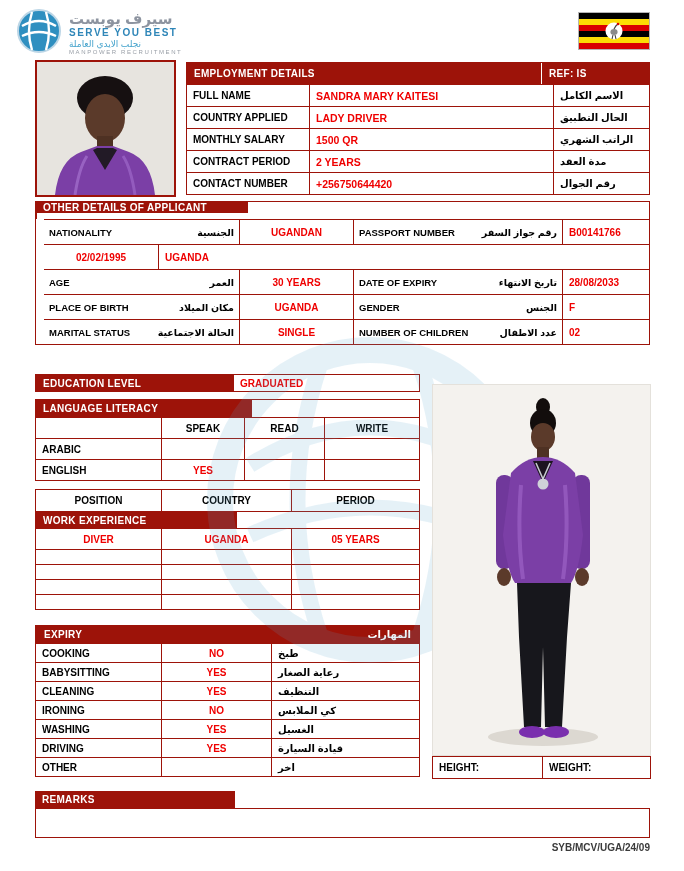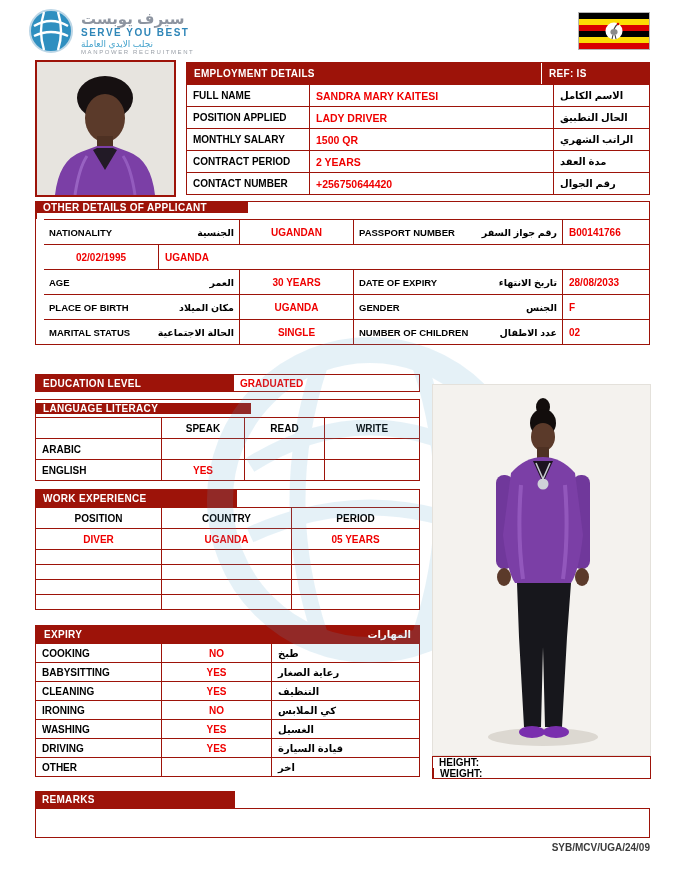--- a/index.html
+++ b/index.html
@@ -28,21 +28,21 @@
     background: #9d1309; color: #fff; font-weight: bold;
     font-size: 10px; padding: 0 7px; letter-spacing: .3px;
     display: flex; align-items: center;
   }
   .lbl { font-weight: bold; font-size: 10px; color: #000; padding: 0 6px; }
   .val { font-weight: bold; font-size: 10px; color: #ef0000; padding: 0 6px; }
   .center { justify-content: center; }
   .ar { direction: rtl; font-weight: bold; font-size: 10px; padding: 0 6px; }
 
   
-  .logo { left: 28px; top: 8px; display: flex; gap: 7px; align-items: center; }
+  .logo { left: 16px; top: 8px; display: flex; gap: 7px; align-items: center; }
   .logo-text { display: flex; flex-direction: column; line-height: 1.15; }
   .logo-ar  { font-size: 15px; color: #8d94a0; font-weight: bold; direction: rtl; text-align: left; }
   .logo-en  { font-size: 10px; color: #2f86b8; font-weight: bold; letter-spacing: 1.5px; }
   .logo-ar2 { font-size: 9px;  color: #45a3cc; direction: rtl; text-align: left; }
   .logo-en2 { font-size: 6px;  color: #9aa0a8; letter-spacing: 1.6px; }
 
   
   .flag { left: 578px; top: 12px; width: 72px; height: 38px; border: 1px solid #b5b5b5; }
   .flag svg { display: block; }
 
@@ -72,21 +72,21 @@
   .od-val1 { width: 114px; justify-content: center; }
   .od-val2 { flex: 1; }
 
   
   .edu-row { left: 35px; top: 374px; width: 385px; height: 18px; display: flex; border: 1px solid #9d1309; position: absolute; }
   .edu-label { width: 197px; }
   .edu-value { flex: 1; border-left: 1px solid #9d1309; display: flex; align-items: center; }
 
   
   .lang-table { left: 35px; top: 399px; width: 385px; }
-  .lang-header { height: 17px; align-items: center; }
+  .lang-header { height: 17px; }
   .lang-title { width: 215px; }
   .lang-filler { flex: 1; }
   .lang-colrow, .lang-row { height: 21px; }
   .lang-c0 { width: 125px; }
   .lang-c1 { width: 83px; }
   .lang-c2 { width: 80px; }
   .lang-c3 { flex: 1; }
 
   
   .work-table { left: 35px; top: 489px; width: 385px; }
@@ -102,21 +102,21 @@
   
   .skills-table { left: 35px; top: 625px; width: 385px; }
   .skills-header { height: 17px; justify-content: space-between; padding: 0 8px; }
   .skill-row { height: 19px; }
   .skill-name { width: 125px; }
   .skill-val { width: 110px; justify-content: center; text-align: right; }
   .skill-ar { flex: 1; justify-content: flex-end; padding-right: 8px; }
 
   
   .fullbody { left: 432px; top: 384px; width: 219px; height: 372px; z-index: 10; background: #f4f2ee; border: 1px solid #e4e1db; }
-  .hw-row { left: 432px; top: 756px; width: 219px; height: 23px; display: flex; border: 1px solid #9d1309; position: absolute; background:#fff; z-index: 10; flex-direction: column; }
+  .hw-row { left: 432px; top: 756px; width: 219px; height: 23px; display: flex; border: 1px solid #9d1309; position: absolute; background:#fff; z-index: 10; }
   .hw-cell { width: 109px; display: flex; align-items: center; }
   .hw-cell + .hw-cell { border-left: 1px solid #9d1309; flex: 1; }
 
   
   .remarks-hdr { left: 35px; top: 791px; width: 200px; height: 17px; position: absolute; }
   .remarks-box { left: 35px; top: 808px; width: 615px; height: 30px; border: 1px solid #9d1309; position: absolute; }
 
   
   .footer { left: 460px; top: 842px; width: 190px; text-align: right; font-size: 10px; font-weight: 600; color: #3a3a3a; position: absolute; }
 
@@ -181,21 +181,21 @@
     <div class="trow emp-header">
       <div class="tcell hdr emp-title">EMPLOYMENT DETAILS</div>
       <div class="tcell hdr emp-ref">REF:  IS</div>
     </div>
     <div class="trow emp-row">
       <div class="tcell lbl emp-label">FULL NAME</div>
       <div class="tcell val emp-value">SANDRA MARY KAITESI</div>
       <div class="tcell ar emp-ar">الاسم الكامل</div>
     </div>
     <div class="trow emp-row">
-      <div class="tcell lbl emp-label">POSITION APPLIED</div>
+      <div class="tcell lbl emp-label">COUNTRY APPLIED</div>
       <div class="tcell val emp-value">LADY DRIVER</div>
       <div class="tcell ar emp-ar">الحال التطبيق</div>
     </div>
     <div class="trow emp-row">
       <div class="tcell lbl emp-label">MONTHLY SALARY</div>
       <div class="tcell val emp-value">1500 QR</div>
       <div class="tcell ar emp-ar">الراتب الشهري</div>
     </div>
     <div class="trow emp-row">
       <div class="tcell lbl emp-label">CONTRACT PERIOD</div>
@@ -293,28 +293,28 @@
     </div>
     <div class="trow lang-row">
       <div class="tcell lbl lang-c0">ENGLISH</div>
       <div class="tcell val center lang-c1">YES</div>
       <div class="tcell val center lang-c2"></div>
       <div class="tcell val center lang-c3"></div>
     </div>
   </div>
 
   <div class="table work-table">
-    <div class="trow work-header">
-      <div class="tcell hdr work-title">WORK EXPERIENCE</div>
-      <div class="tcell work-filler"></div>
-    </div>
     <div class="trow work-colrow">
       <div class="tcell lbl center work-c0">POSITION</div>
       <div class="tcell lbl center work-c1">COUNTRY</div>
       <div class="tcell lbl center work-c2">PERIOD</div>
+    </div>
+    <div class="trow work-header">
+      <div class="tcell hdr work-title">WORK EXPERIENCE</div>
+      <div class="tcell work-filler"></div>
     </div>
     <div class="trow work-datarow">
       <div class="tcell val center work-c0">DIVER</div>
       <div class="tcell val center work-c1">UGANDA</div>
       <div class="tcell val center work-c2">05 YEARS</div>
     </div>
     <div class="trow work-empty">
       <div class="tcell work-c0"></div>
         <div class="tcell work-c1"></div>
         <div class="tcell work-c2"></div>

